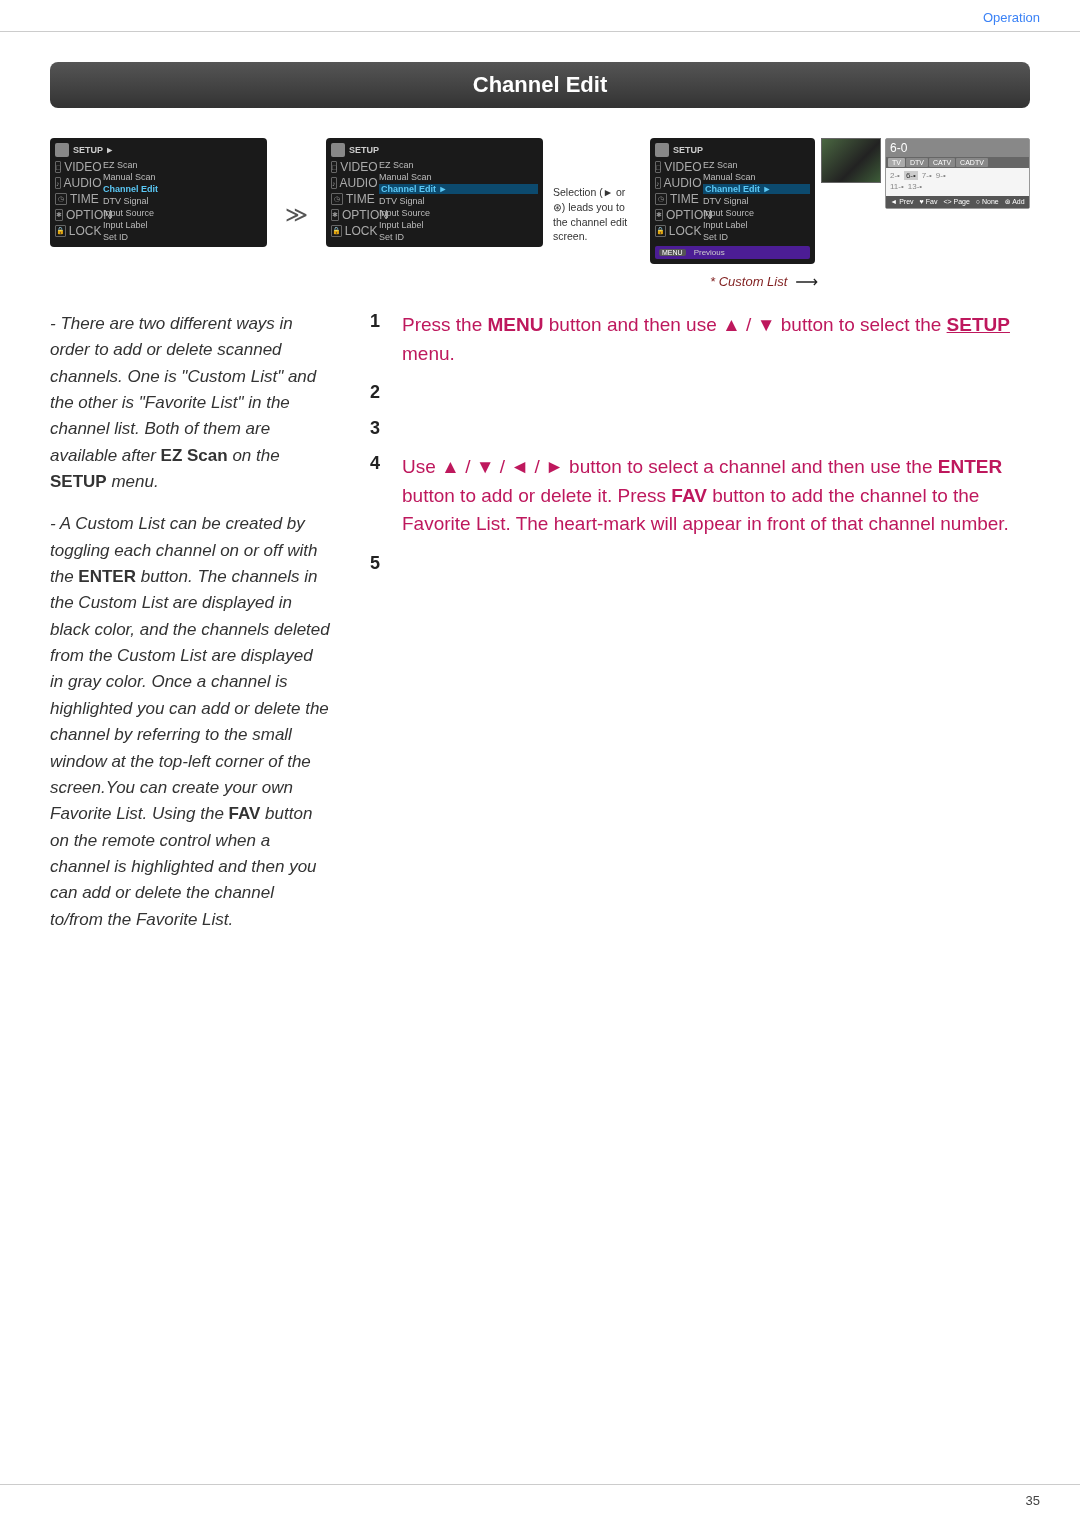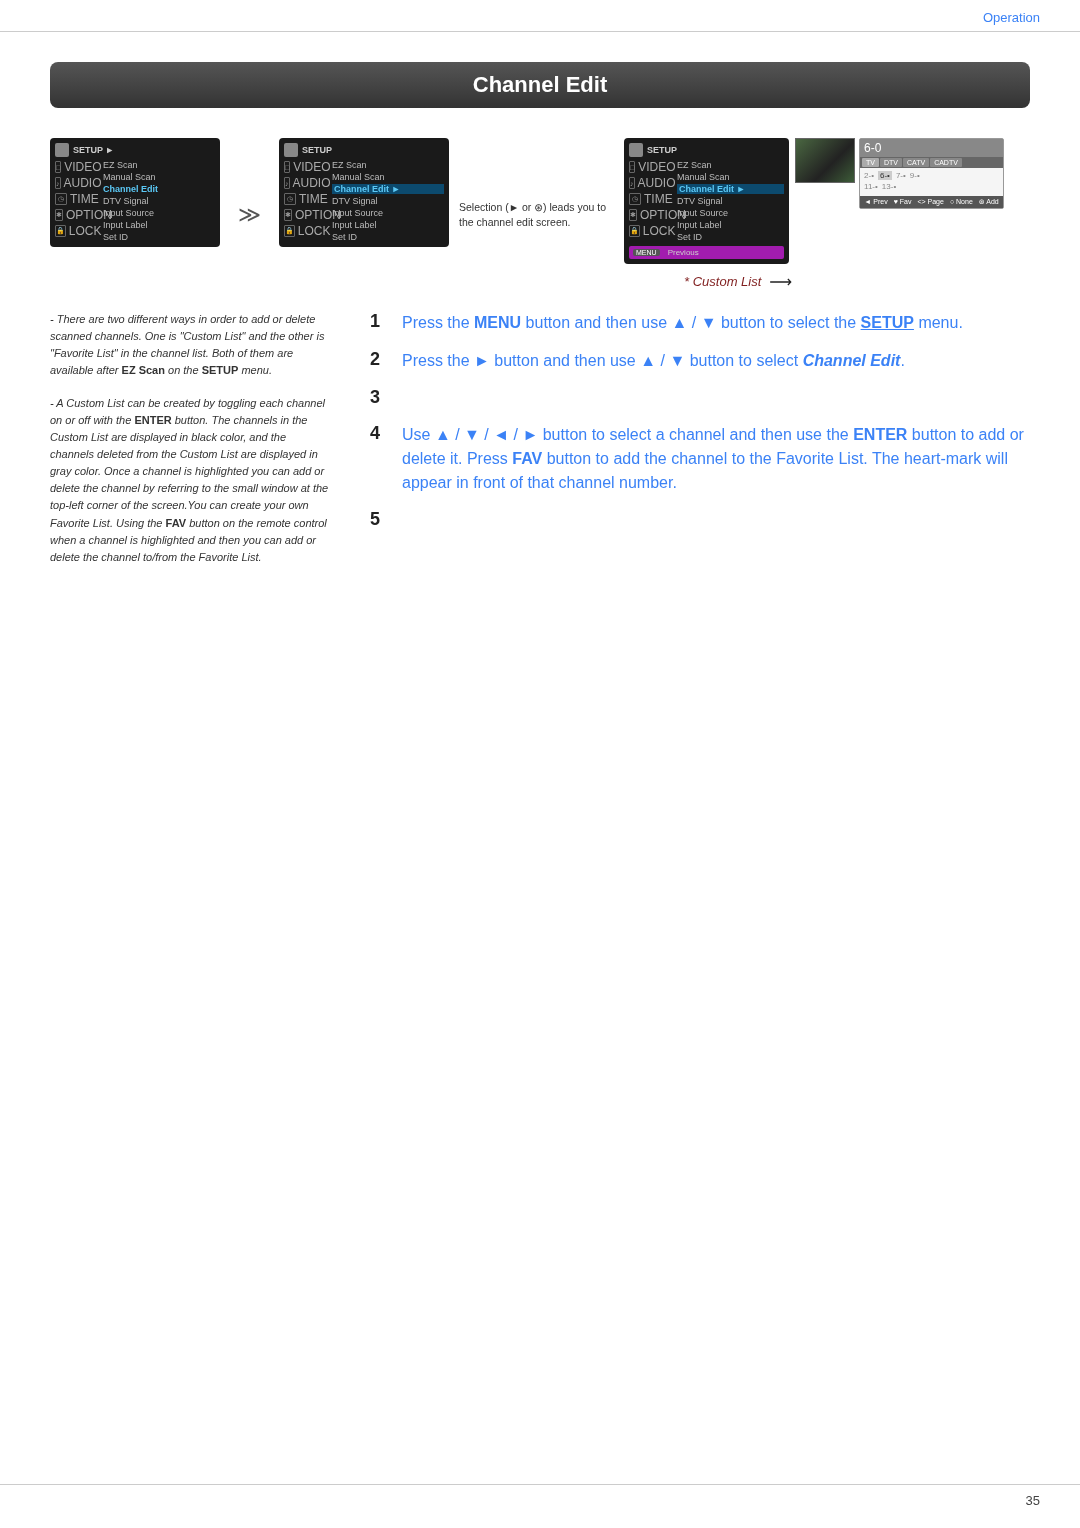--- a/index.html
+++ b/index.html
@@ -160,21 +160,21 @@
     .instructions-section {
       display: flex;
       gap: 40px;
       margin-top: 20px;
     }
     .left-notes {
       width: 280px;
       flex-shrink: 0;
     }
     .note-block {
-      font-size: 11px;
+      font-size: 17px;
       line-height: 1.55;
       color: #333;
       margin-bottom: 16px;
       font-style: italic;
     }
     .note-block span.bold {
       font-style: normal;
       font-weight: bold;
     }
     .right-steps {
@@ -187,23 +187,23 @@
       gap: 10px;
     }
     .step-num {
       font-size: 18px;
       font-weight: bold;
       color: #222;
       min-width: 22px;
       line-height: 1.2;
     }
     .step-text {
-      font-size: 16px;
+      font-size: 19px;
       line-height: 1.5;
-      color: #3b82f6;
+      color: #be185d;
       flex: 1;
     }
     .step-text .bold { font-weight: bold; }
     .step-text .menu-name { font-weight: bold; text-decoration: underline; }
     .step-text .channel-edit { font-weight: bold; font-style: italic; }
 
     
     .bottom-bar {
       position: absolute;
       bottom: 12px;
@@ -214,21 +214,21 @@
       justify-content: flex-end;
       padding: 8px 40px;
       font-size: 13px;
       color: #444;
     }
 
     .small-menu-box {
       background: #1a1a1a;
       border-radius: 4px;
       padding: 5px 5px;
-      width: 170px;
+      width: 217px;
       flex-shrink: 0;
     }
     .smb-header {
       display: flex;
       align-items: center;
       gap: 4px;
       margin-bottom: 3px;
     }
     .smb-icon {
       width: 14px;
@@ -286,21 +286,21 @@
     }
     .smb-right .sr-item.blue { color: #5bc8f5; font-weight: bold; }
     .smb-right .sr-item.active-blue {
       background: #0c4a6e;
       color: #5bc8f5;
       padding-left: 2px;
       font-weight: bold;
     }
     .smb-bottom-bar {
       margin-top: 4px;
-      background: #a21caf;
+      background: #4c1d95;
       display: flex;
       align-items: center;
       padding: 2px 4px;
       font-size: 8px;
       color: #fff;
       border-radius: 2px;
       gap: 8px;
     }
     .smb-bottom-bar .sbb-key {
       background: #555;
@@ -521,23 +521,20 @@
 
       <div class="step-row">
         <span class="step-num">1</span>
         <span class="step-text">
           Press the <span class="bold">MENU</span> button and then use ▲ / ▼ button to select the <span class="menu-name">SETUP</span> menu.
         </span>
       </div>
 
       <div class="step-row">
         <span class="step-num">2</span>
-        <span class="step-text">
-          Press the ► button and then use ▲ / ▼ button to select <span class="channel-edit">Channel Edit</span>.
-        </span>
       </div>
 
       <div class="step-row">
         <span class="step-num">3</span>
       </div>
 
       <div class="step-row">
         <span class="step-num">4</span>
         <span class="step-text">
           Use ▲ / ▼ / ◄ / ► button to select a channel and then use the <span class="bold">ENTER</span> button to add or delete it. Press <span class="bold">FAV</span> button to add the channel to the Favorite List. The heart-mark will appear in front of that channel number.

